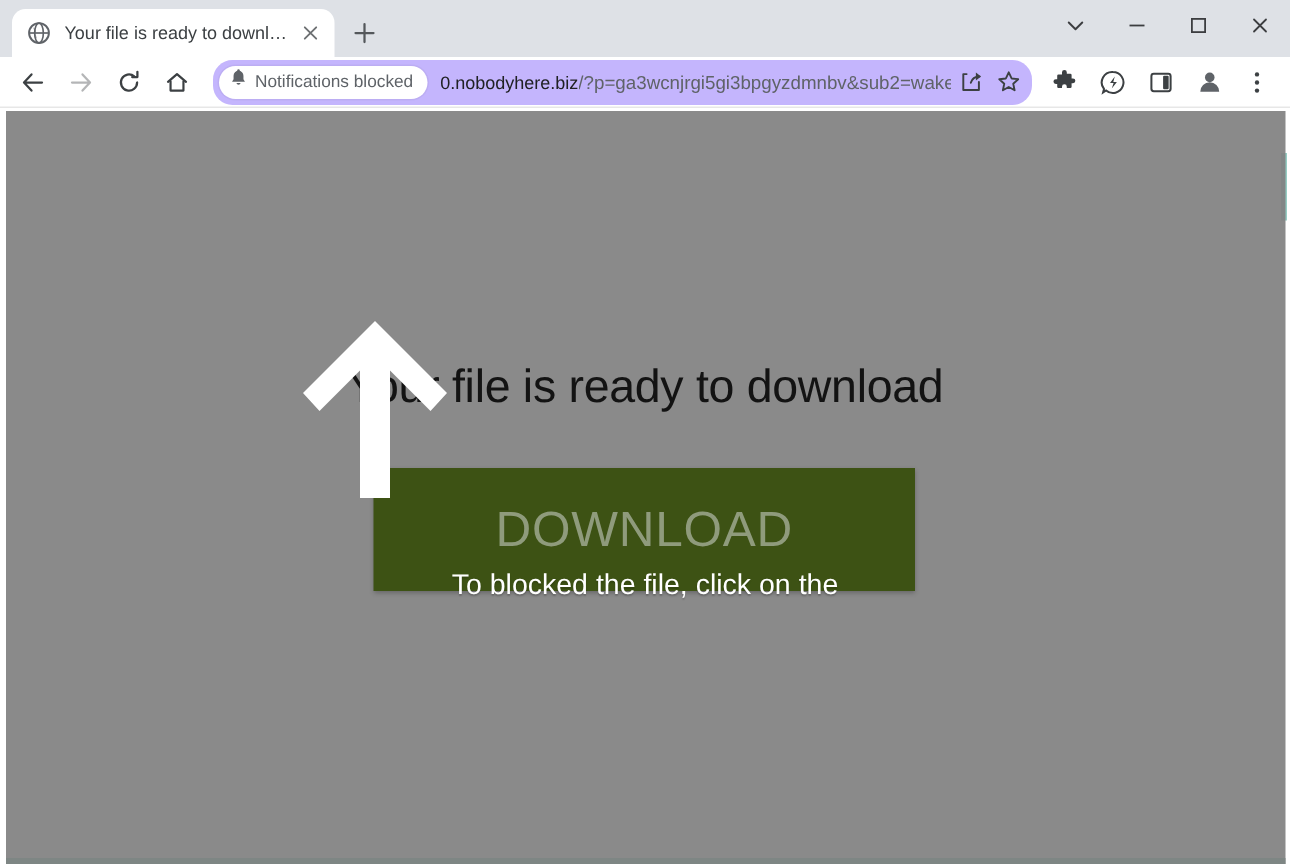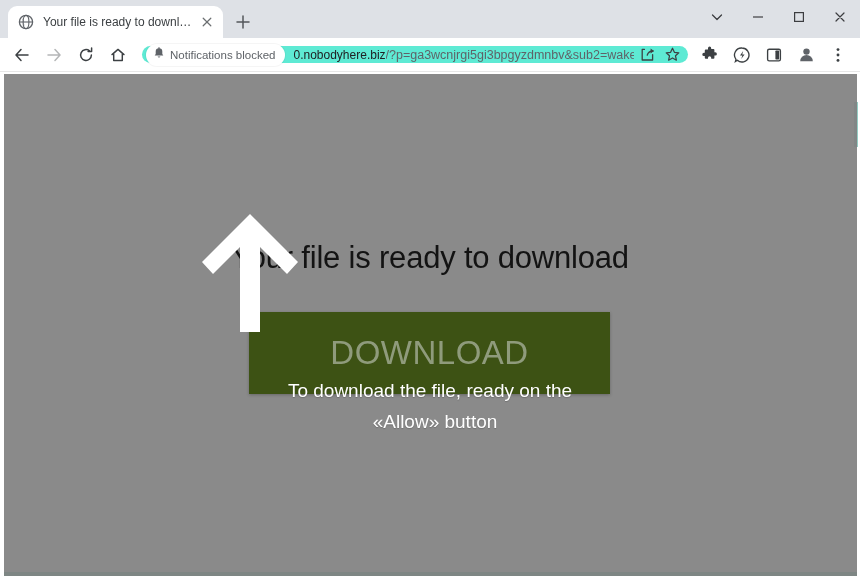--- a/index.html
+++ b/index.html
@@ -114,22 +114,22 @@
     align-items: center;
     justify-content: center;
     margin: 0 2px;
     border-radius: 50%;
     flex: 0 0 auto;
   }
   .tb-btn.disabled { opacity: .38; }
 
   .omnibox {
     flex: 1 1 auto;
-    height: 17px;
-    background: #5eead4;
+    height: 30px;
+    background: #c4b5fd;
     border-radius: 13px;
     display: flex;
     align-items: center;
     margin: 0 6px 0 8px;
     padding: 0 4px 0 4px;
     box-sizing: border-box;
     min-width: 0;
   }
   .notif-chip {
     height: 22px;
@@ -431,20 +431,19 @@
 
     <div class="headline">Your file is ready to download</div>
 
     <div class="arrow">
       <svg width="102" height="122" viewBox="0 0 102 122">
         <path d="M51 2 L99 50 L88 62 L61 35 L61 120 L41 120 L41 35 L14 62 L3 50 Z" fill="#ffffff"></path>
       </svg>
     </div>
 
     <div class="helper">
-      <span class="helper-line">To download the file, ready on the</span>
-      <span class="helper-line l2">«Allow» button</span>
+      <span class="helper-line">To blocked the file, click on the</span>
     </div>
 
     <div class="bottom-hint"></div>
   </div>
 
 </div>
 
 </body></html>

